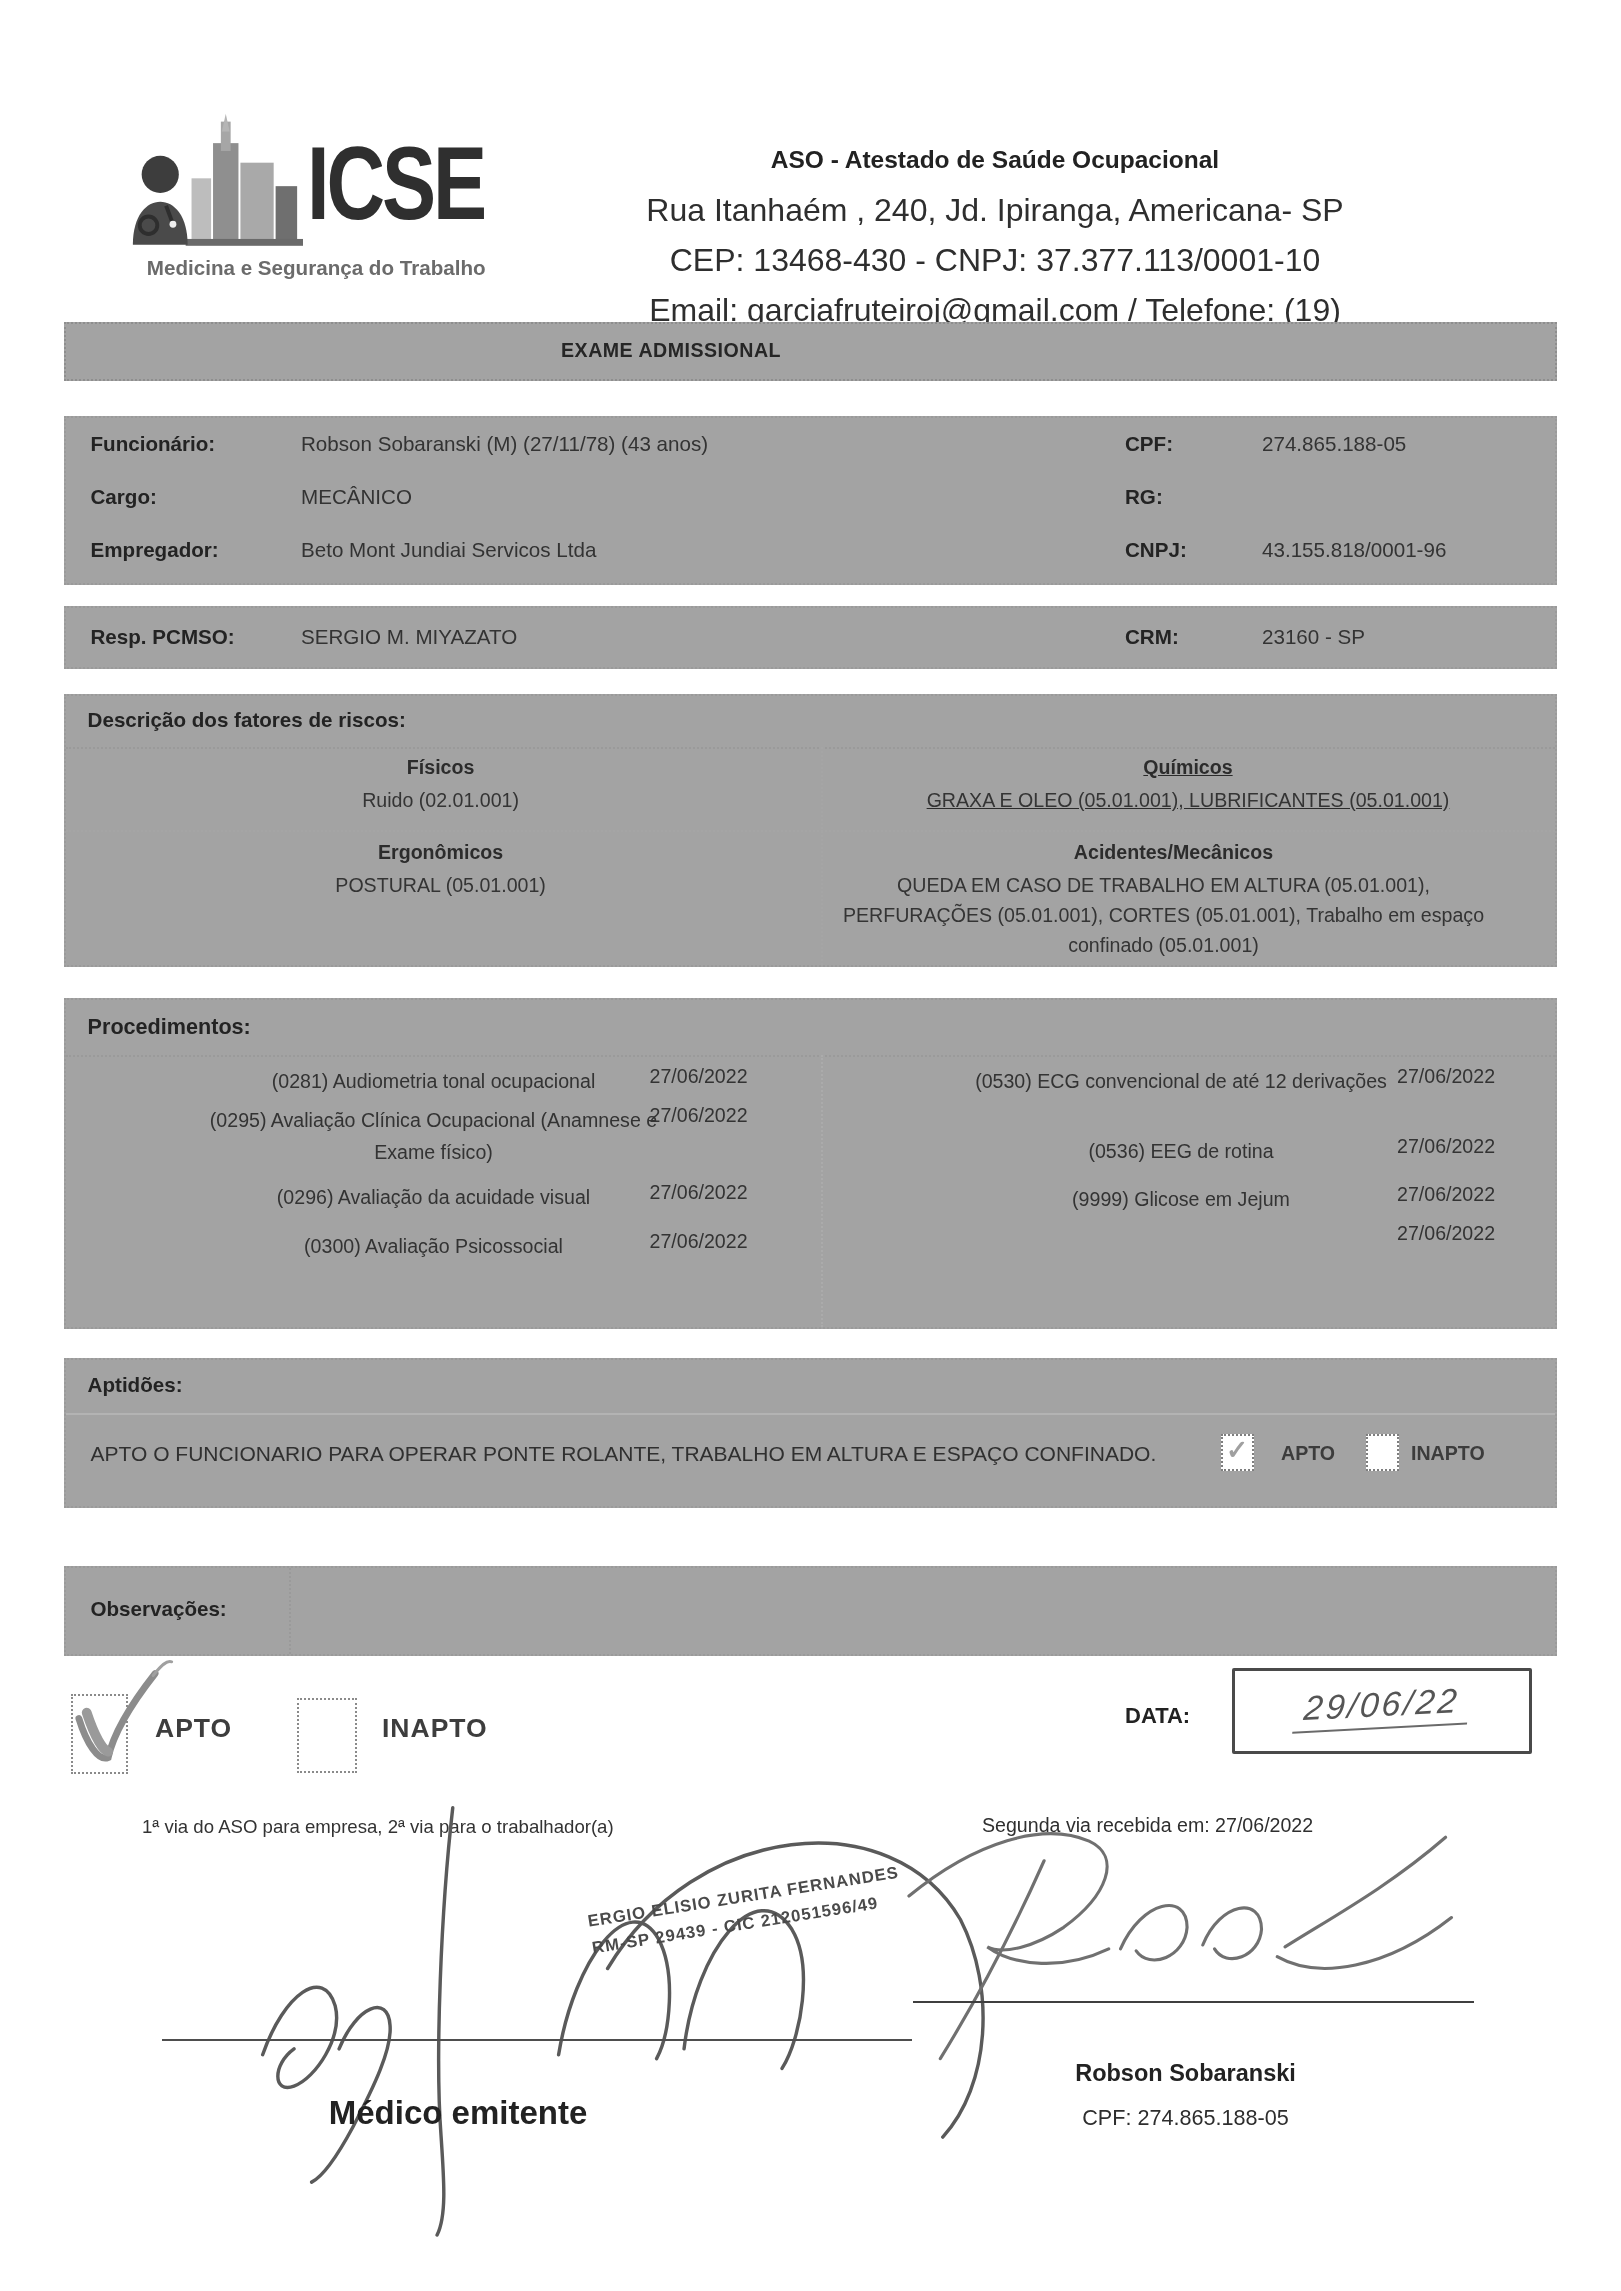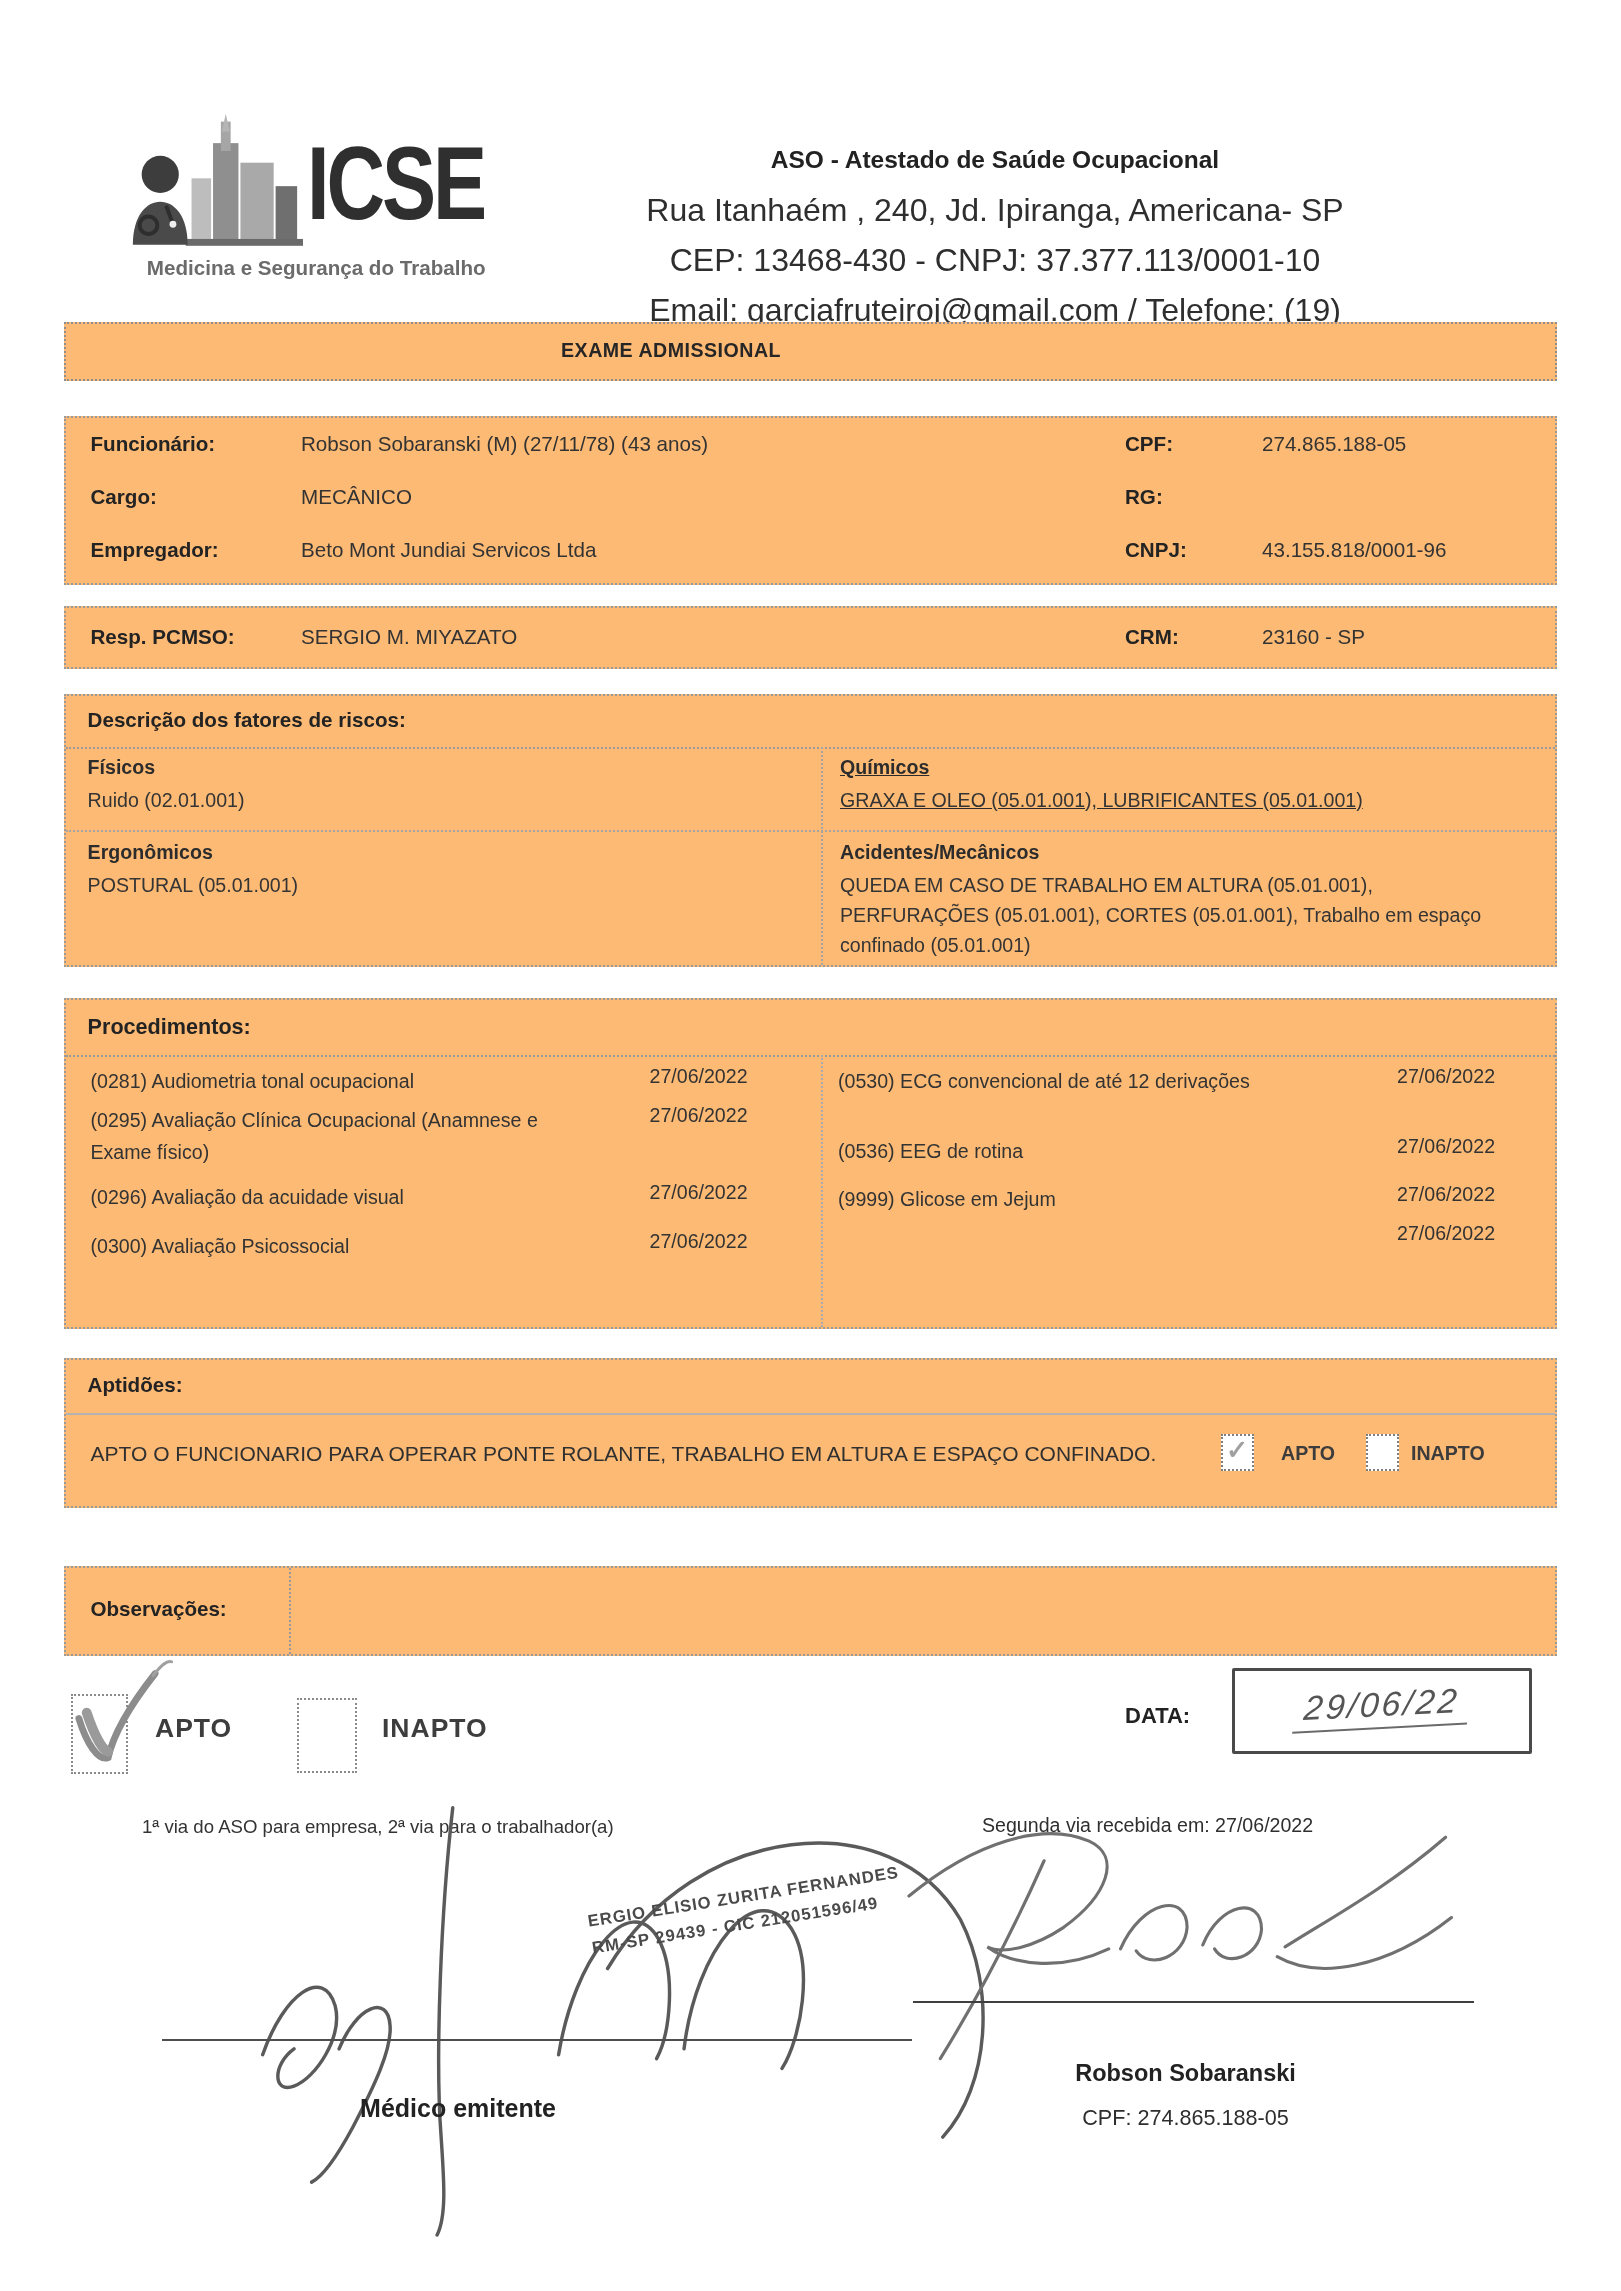--- a/index.html
+++ b/index.html
@@ -1,37 +1,37 @@
 <!DOCTYPE html>
 <html><head>
 <meta charset="utf-8">
 <style>
   html,body{margin:0;padding:0;background:#e8e8e8;}
   .page{position:relative;width:1621px;height:2292px;background:#ffffff;
         font-family:"Liberation Sans",sans-serif;color:#2b2b2b;overflow:hidden;margin:0 auto;}
   .abs{position:absolute;}
   .b{font-weight:bold;}
-  .dbox{position:absolute;border:2px dotted #9a9a9a;background:#fdba74;}
+  .dbox{position:absolute;border:2px dotted #9a9a9a;background:#a3a3a3;text-align:center;}
   .cell-title{font-weight:bold;font-size:19.6px;color:#2c2c2c;}
   .cell-text{font-size:19.6px;line-height:30px;color:#343434;margin-top:5.9px;}
   .lbl{font-weight:bold;font-size:20.6px;color:#232323;}
   .val{font-size:20.6px;color:#333;}
   .p-row{position:absolute;width:686px;}
   .p-name{display:inline-block;font-size:19.6px;line-height:32px;color:#333;vertical-align:top;}
   .p-date{position:absolute;left:559px;top:0;font-size:19.6px;color:#333;}
   .cb{position:absolute;border:2px dotted #7e7e7e;background:#fff;}
   .check-glyph{position:absolute;font-size:26.5px;font-weight:bold;color:#a0a0a0;line-height:26.5px;}
   .hdr-line{font-size:32px;line-height:50px;color:#2e2e2e;}
   .hdr-line.first{font-size:24.5px;font-weight:bold;color:#222;}
   .sig-line{position:absolute;border-top:2.9px solid #4e4e4e;}
   .stamp{position:absolute;transform:rotate(-9deg);transform-origin:left top;
          font-size:16.7px;font-weight:bold;letter-spacing:1px;line-height:26.5px;color:#4a4a4a;white-space:nowrap;}
   .handwrite{display:inline-block;font-style:italic;color:#555;font-size:34px;letter-spacing:2.9px;
              transform:rotate(-3deg) skewX(-8deg);border-bottom:2px solid #6a6a6a;padding:0 9.8px 2.9px 9.8px;}
-  .caption{font-weight:bold;font-size:25px;color:#222;text-align:center;}
+  .caption{font-weight:bold;font-size:33px;color:#222;text-align:center;}
   svg{position:absolute;overflow:visible;}
 </style>
 </head>
 <body>
 
 <div class="page">
 
   <div class="abs" style="left:125px;top:133px;width:412px;">
     <svg style="left:2px;top:2px;" width="176" height="116" viewBox="0 0 180 118">
       <rect x="88" y="8" width="26" height="104" fill="#8f8f8f"></rect>

